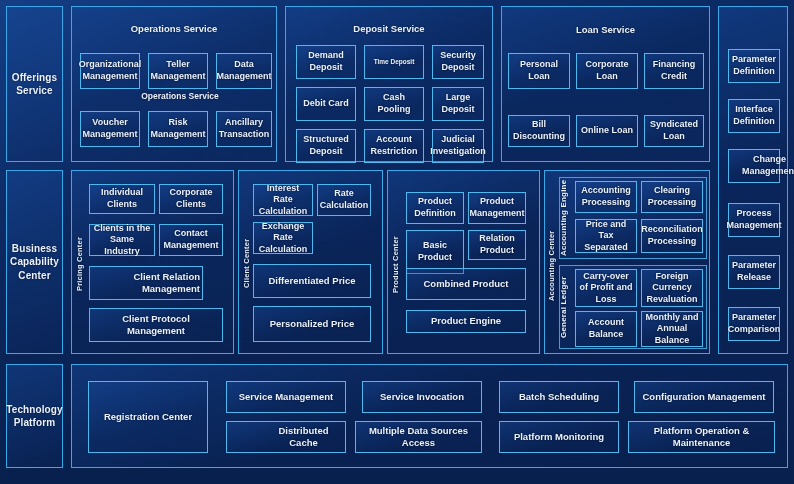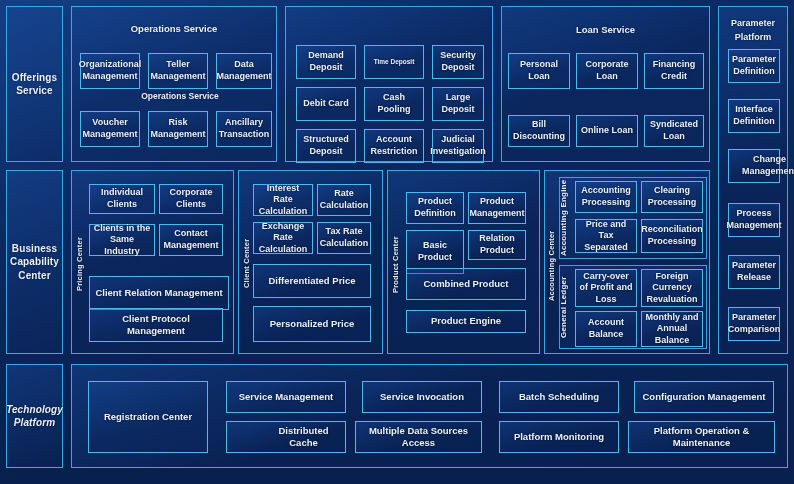--- a/index.html
+++ b/index.html
@@ -98,20 +98,21 @@
     <div class="box" style="left:144px;top:46px;width:56px;height:36px;">Data Management</div>
 
     <div class="stray" style="left:48px;top:84px;width:120px;">Operations Service</div>
 
     <div class="box" style="left:8px;top:104px;width:60px;height:36px;">Voucher Management</div>
     <div class="box" style="left:76px;top:104px;width:60px;height:36px;">Risk Management</div>
     <div class="box" style="left:144px;top:104px;width:56px;height:36px;">Ancillary Transaction</div>
   </div>
 
   <div class="panel" style="left:285px;top:6px;width:208px;height:156px;">
+    <div class="ghead" style="top:16px;">Deposit Service</div>
 
     <div class="box" style="left:10px;top:38px;width:60px;height:34px;">Demand Deposit</div>
     <div class="box tiny" style="left:78px;top:38px;width:60px;height:34px;">Time Deposit</div>
     <div class="box" style="left:146px;top:38px;width:52px;height:34px;">Security Deposit</div>
 
     <div class="box" style="left:10px;top:80px;width:60px;height:34px;">Debit Card</div>
     <div class="box" style="left:78px;top:80px;width:60px;height:34px;">Cash Pooling</div>
     <div class="box" style="left:146px;top:80px;width:52px;height:34px;">Large Deposit</div>
 
     <div class="box" style="left:10px;top:122px;width:60px;height:34px;">Structured Deposit</div>
@@ -125,21 +126,20 @@
     <div class="box" style="left:6px;top:46px;width:62px;height:36px;">Personal Loan</div>
     <div class="box" style="left:74px;top:46px;width:62px;height:36px;">Corporate Loan</div>
     <div class="box" style="left:142px;top:46px;width:60px;height:36px;">Financing Credit</div>
 
     <div class="box" style="left:6px;top:108px;width:62px;height:32px;">Bill Discounting</div>
     <div class="box" style="left:74px;top:108px;width:62px;height:32px;">Online Loan</div>
     <div class="box" style="left:142px;top:108px;width:60px;height:32px;">Syndicated Loan</div>
   </div>
 
   <div class="panel" style="left:718px;top:6px;width:70px;height:348px;">
-    <div class="ghead" style="top:10px;font-size:9px;line-height:1.5;padding:0 4px;">Parameter Platform</div>
 
     <div class="box" style="left:9px;top:42px;width:52px;height:34px;">Parameter Definition</div>
     <div class="box" style="left:9px;top:92px;width:52px;height:34px;">Interface Definition</div>
     <div class="box" style="left:9px;top:142px;width:52px;height:34px;padding-left:33px;">Change Management</div>
     <div class="box" style="left:9px;top:196px;width:52px;height:34px;">Process Management</div>
     <div class="box" style="left:9px;top:248px;width:52px;height:34px;">Parameter Release</div>
     <div class="box" style="left:9px;top:300px;width:52px;height:34px;">Parameter Comparison</div>
   </div>
 
   <div class="rowlabel" style="left:6px;top:170px;width:57px;height:184px;">
@@ -148,32 +148,31 @@
 
   <div class="panel" style="left:71px;top:170px;width:163px;height:184px;">
     <div class="vlabel" style="left:3px;top:48px;height:90px;">Pricing Center</div>
 
     <div class="box" style="left:17px;top:13px;width:66px;height:30px;">Individual Clients</div>
     <div class="box" style="left:87px;top:13px;width:64px;height:30px;">Corporate Clients</div>
 
     <div class="box" style="left:17px;top:53px;width:66px;height:32px;">Clients in the Same Industry</div>
     <div class="box" style="left:87px;top:53px;width:64px;height:32px;">Contact Management</div>
 
-    <div class="box wide" style="left:17px;top:105px;width:140px;height:34px;">Client Relation Management</div>
+    <div class="box wide" style="left:17px;top:95px;width:114px;height:34px;text-align:right;">Client Relation Management</div>
     <div class="box wide" style="left:17px;top:137px;width:134px;height:34px;">Client Protocol Management</div>
   </div>
 
   <div class="panel" style="left:238px;top:170px;width:145px;height:184px;">
     <div class="vlabel" style="left:3px;top:50px;height:84px;">Client Center</div>
 
     <div class="box" style="left:14px;top:13px;width:60px;height:32px;">Interest Rate Calculation</div>
     <div class="box" style="left:78px;top:13px;width:54px;height:32px;">Rate Calculation</div>
 
     <div class="box" style="left:14px;top:51px;width:60px;height:32px;">Exchange Rate Calculation</div>
-    <div class="box" style="left:78px;top:51px;width:54px;height:32px;">Tax Rate Calculation</div>
 
     <div class="box wide" style="left:14px;top:93px;width:118px;height:34px;">Differentiated Price</div>
     <div class="box wide" style="left:14px;top:135px;width:118px;height:36px;">Personalized Price</div>
   </div>
 
   <div class="panel" style="left:387px;top:170px;width:153px;height:184px;">
     <div class="vlabel" style="left:3px;top:52px;height:84px;">Product Center</div>
 
     <div class="box" style="left:18px;top:21px;width:58px;height:32px;">Product Definition</div>
     <div class="box" style="left:80px;top:21px;width:58px;height:32px;">Product Management</div>
@@ -198,21 +197,21 @@
 
     <div class="subpanel" style="left:14px;top:94px;width:148px;height:84px;"></div>
     <div class="vlabel big" style="left:14px;top:96px;height:80px;">General Ledger</div>
 
     <div class="box" style="left:30px;top:98px;width:62px;height:38px;">Carry-over of Profit and Loss</div>
     <div class="box" style="left:96px;top:98px;width:62px;height:38px;">Foreign Currency Revaluation</div>
     <div class="box" style="left:30px;top:140px;width:62px;height:36px;">Account Balance</div>
     <div class="box" style="left:96px;top:140px;width:62px;height:36px;">Monthly and Annual Balance</div>
   </div>
 
-  <div class="rowlabel" style="left:6px;top:364px;width:57px;height:104px;font-style:italic;">
+  <div class="rowlabel" style="left:6px;top:364px;width:57px;height:104px;">
     <span>Technology Platform</span>
   </div>
 
   <div class="panel" style="left:71px;top:364px;width:717px;height:104px;">
 
     <div class="box wide" style="left:16px;top:16px;width:120px;height:72px;">Registration Center</div>
 
     <div class="box wide" style="left:154px;top:16px;width:120px;height:32px;">Service Management</div>
     <div class="box wide" style="left:154px;top:56px;width:120px;height:32px;padding-left:37px;">Distributed Cache</div>
 

